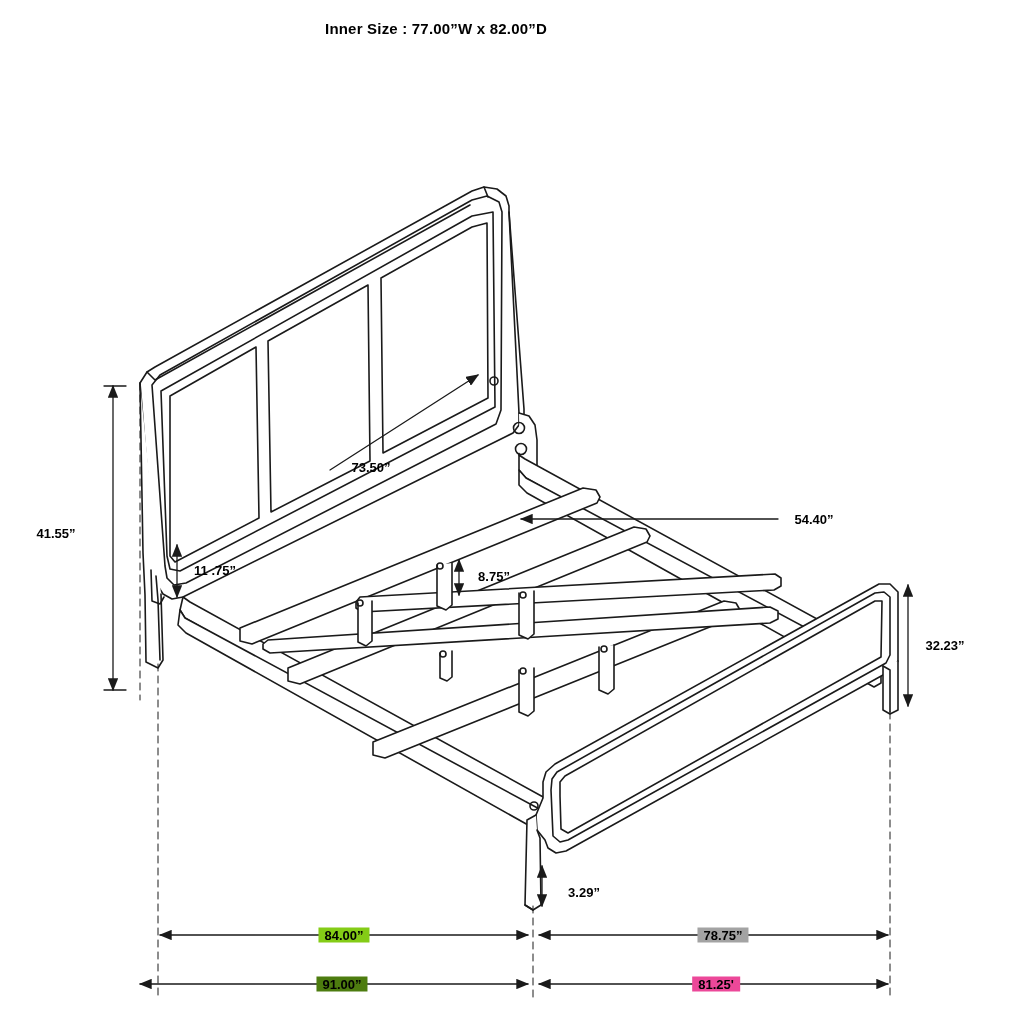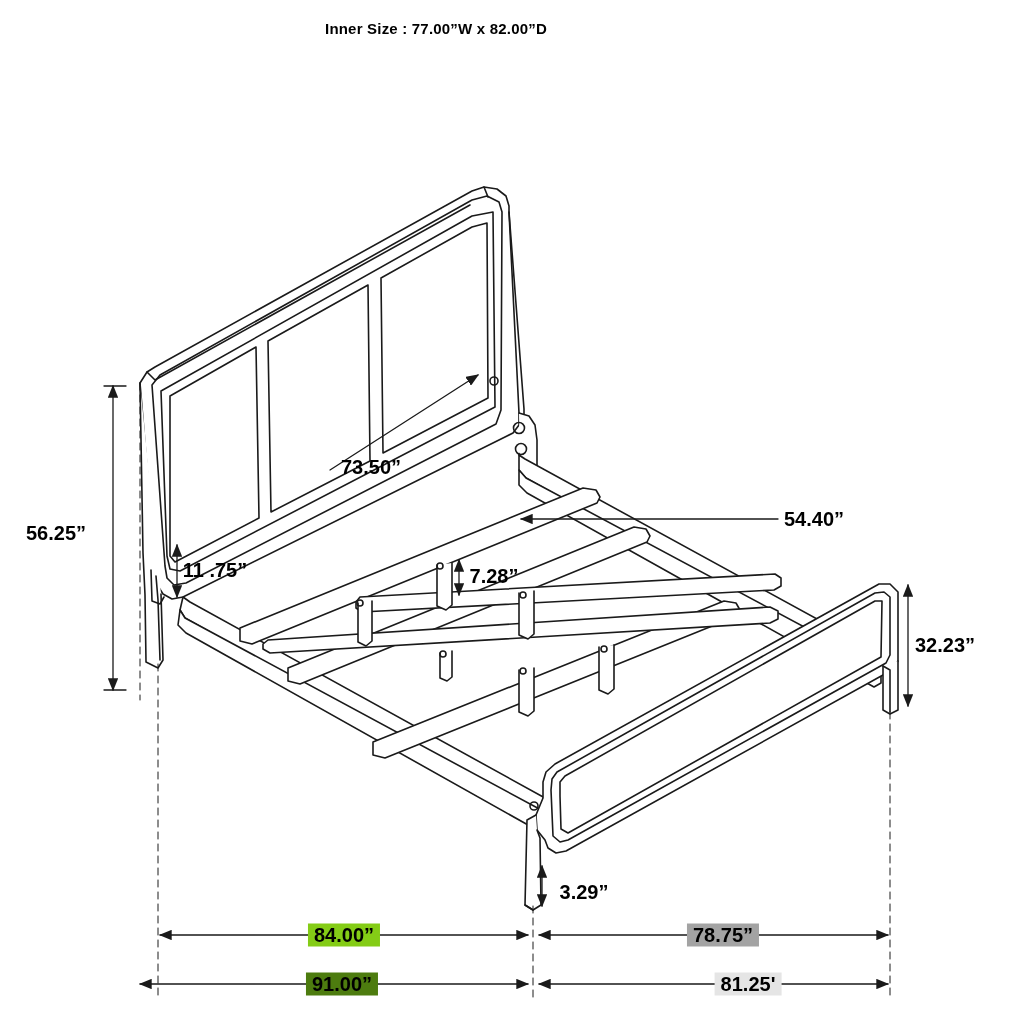--- a/index.html
+++ b/index.html
@@ -31,21 +31,21 @@
   }
   svg#drawing {
     position: absolute;
     top: 0;
     left: 0;
     width: 1024px;
     height: 1024px;
   }
   .dimlabel {
     position: absolute;
-    font-size: 20px;
+    font-size: 13px;
     font-weight: bold;
     white-space: nowrap;
     text-align: right;
   }
   .dimlabel.rot {
     transform: translate(-50%, -50%);
   }
 </style>
 </head>
 <body>
@@ -158,25 +158,25 @@
 
         <path d="M160,935 L528,935" marker-start="url(#ah2)" marker-end="url(#ah)"></path>
         <path d="M539,935 L888,935" marker-start="url(#ah2)" marker-end="url(#ah)"></path>
 
         <path d="M140,984 L528,984" marker-start="url(#ah2)" marker-end="url(#ah)"></path>
         <path d="M539,984 L888,984" marker-start="url(#ah2)" marker-end="url(#ah)"></path>
       </g>
     </g>
   </svg>
 
-  <div class="dimlabel rot" style="left:56px; top:533px;">56.25”</div>
+  <div class="dimlabel rot" style="left:56px; top:533px;">41.55”</div>
   <div class="dimlabel rot" style="left:371px; top:467px;">73.50”</div>
   <div class="dimlabel rot" style="left:814px; top:519px;">54.40”</div>
   <div class="dimlabel rot" style="left:215px; top:570px;">11 .75”</div>
-  <div class="dimlabel rot" style="left:494px; top:576px;">7.28”</div>
+  <div class="dimlabel rot" style="left:494px; top:576px;">8.75”</div>
   <div class="dimlabel rot" style="left:945px; top:645px;">32.23”</div>
   <div class="dimlabel rot" style="left:584px; top:892px;">3.29”</div>
   <div class="dimlabel rot" style="left:344px; top:935px; background:#84cc16; padding:0 6px;">84.00”</div>
   <div class="dimlabel rot" style="left:723px; top:935px; background:#a3a3a3; padding:0 6px;">78.75”</div>
   <div class="dimlabel rot" style="left:342px; top:984px; background:#4d7c0f; padding:0 6px;">91.00”</div>
-  <div class="dimlabel rot" style="left:748px; top:984px; background:#e5e5e5; padding:0 6px;">81.25'</div>
+  <div class="dimlabel rot" style="left:716px; top:984px; background:#ec4899; padding:0 6px;">81.25'</div>
 
 </div>
 
 </body></html>

